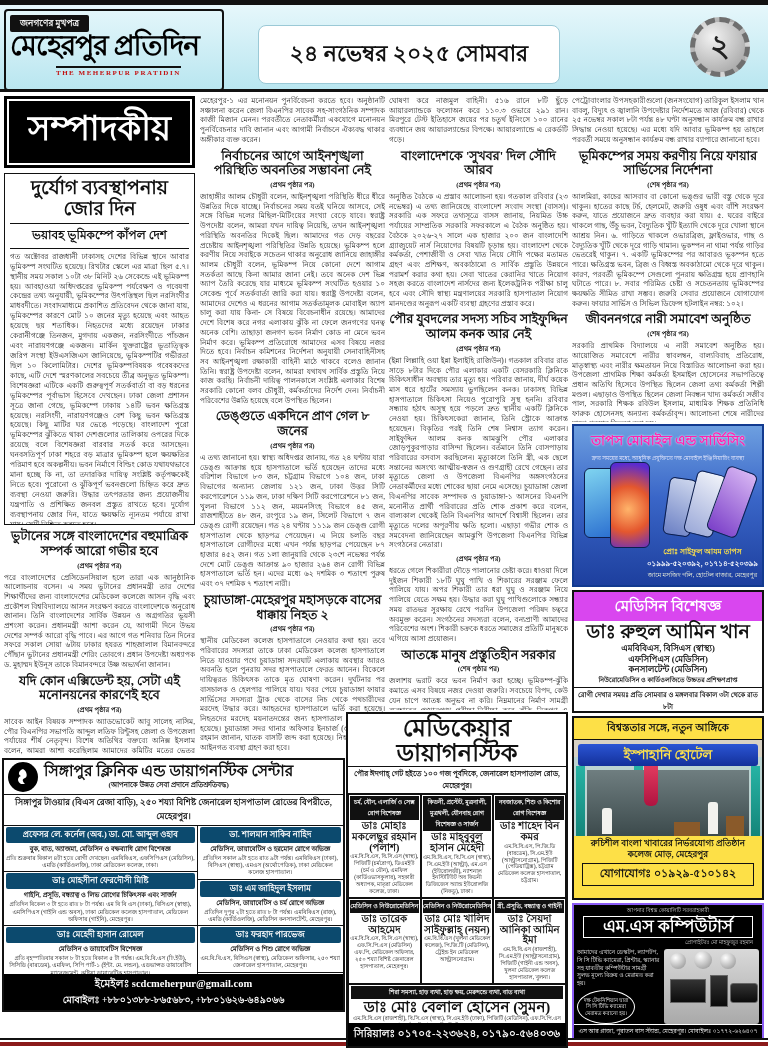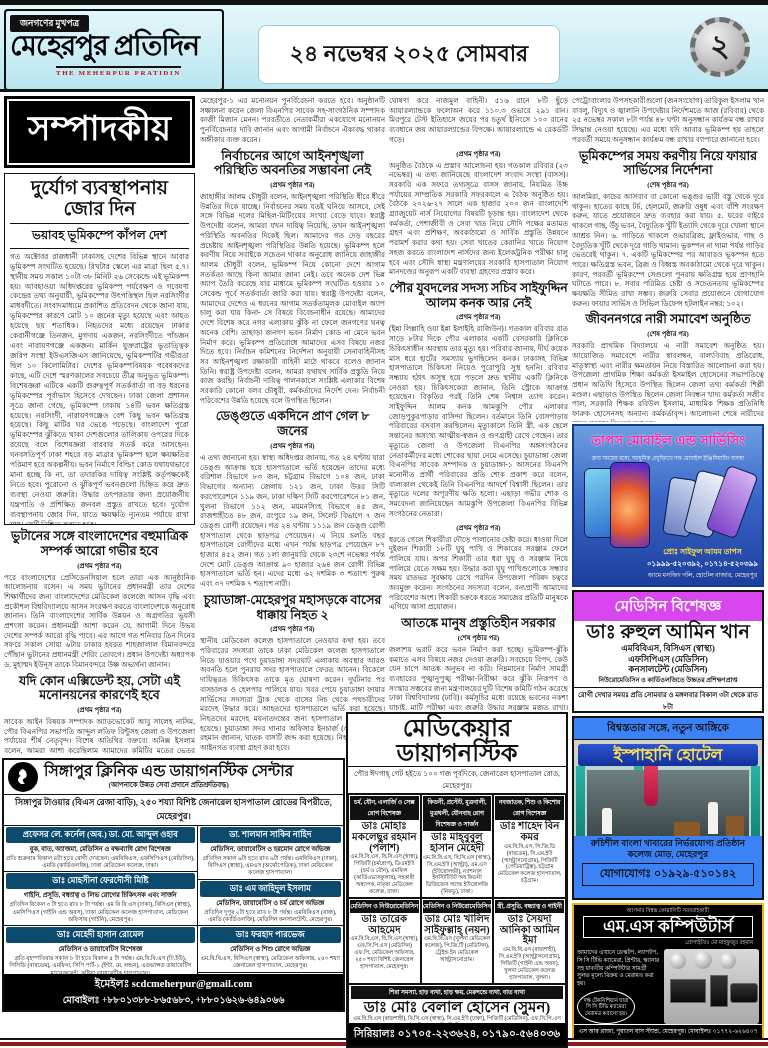--- a/index.html
+++ b/index.html
@@ -58,21 +58,21 @@
     text-align:center;border-radius:9px;padding:2px 0;margin:2px 3px;}
   .ops-list{margin:0;padding:0 2px 0 10px;}
   .ops-list li{font-size:7px;font-weight:bold;line-height:1.5;}
   .sg-footer{background:#000;color:#fff;text-align:center;position:absolute;left:0;right:0;bottom:0;padding:2px 0;}
   .sg-footer .em{font-size:10.5px;font-weight:bold;}
   .sg-footer .mb{font-size:9.5px;font-weight:bold;}
   
   .ad-medicare{position:absolute;left:346px;top:712px;width:222px;height:336px;border:2.5px solid #111;
     background:#fff;box-sizing:border-box;overflow:hidden;z-index:5;}
   .mc-title{font-size:24px;font-weight:bold;text-align:center;line-height:1.05;padding-top:2px;}
-  .mc-sub{font-size:7.4px;font-weight:normal;text-align:center;border-top:1.4px solid #111;border-bottom:1.4px solid #111;padding:1px 0;}
+  .mc-sub{font-size:7.4px;font-weight:bold;text-align:center;border-top:1.4px solid #111;border-bottom:1.4px solid #111;padding:1px 0;}
   .mc-grid{display:grid;grid-template-columns:1fr 1fr 1fr;}
   .mc-cell{border:1px solid #111;padding:0 1px 2px;min-height:58px;}
   .mc-cell-h{background:#111;color:#fff;font-size:6.1px;font-weight:bold;text-align:center;padding:1px 0;margin:1px 0;}
   .mc-cell-n{font-size:10.2px;font-weight:bold;text-align:center;line-height:1.05;}
   .mc-cell-d{font-size:5.5px;text-align:center;line-height:1.25;}
   .mc-wide{border:1px solid #111;padding:0 2px 2px;}
   .mc-wide .mc-cell-n{font-size:15px;}
   .mc-serial{background:#000;color:#fff;font-size:10.5px;font-weight:bold;text-align:center;padding:3px 0;position:absolute;left:0;right:0;bottom:0;}
   
   .ad-tapas{position:absolute;left:572px;top:424px;width:192px;height:163px;border:2px solid #123a8f;
@@ -86,34 +86,34 @@
   .tp-num{color:#fff;font-size:7.2px;font-weight:bold;}
   .tp-addr{color:#ffd;font-size:6.2px;}
   .ad-doctor{position:absolute;left:572px;top:590px;width:192px;height:123px;border:2px solid #111;
     background:#fff;box-sizing:border-box;overflow:hidden;text-align:center;}
   .dk-head{background:#d946ef;color:#fff;font-size:15px;font-weight:bold;padding:2px 0;}
   .dk-name{font-size:19px;font-weight:bold;line-height:1.1;margin-top:1px;}
   .dk-qual{font-size:8.6px;font-weight:bold;line-height:1.25;}
   .dk-small{font-size:6.4px;font-weight:bold;border-bottom:1px solid #111;padding-bottom:1px;}
   .dk-time{font-size:6.8px;font-weight:bold;border-bottom:1px solid #111;padding:1px 0;}
   .ad-hotel{position:absolute;left:572px;top:716px;width:192px;height:184px;border:2px solid #111;
-    background:#3b82f6;box-sizing:border-box;overflow:hidden;text-align:center;}
+    background:#fde047;box-sizing:border-box;overflow:hidden;text-align:center;}
   .ht-head{font-size:10.5px;font-weight:bold;border-bottom:1.6px solid #111;padding:2px 0;}
   .ht-photo{position:relative;height:96px;background:linear-gradient(#d8d2c4 0 18%,#bcd4d2 18% 100%);overflow:hidden;}
   .ht-sign{position:absolute;left:4px;top:4px;right:4px;height:22px;background:linear-gradient(#2b55d4,#13309a);
-    color:#ffe24a;font-size:16px;font-weight:bold;display:flex;align-items:center;justify-content:center;border-radius:3px;}
+    color:#ffe24a;font-size:13px;font-weight:bold;display:flex;align-items:center;justify-content:center;border-radius:3px;}
   .ht-pillar{position:absolute;top:26px;bottom:0;width:9px;background:linear-gradient(#27b3a4,#14857a);}
   .ht-int{position:absolute;left:13px;right:13px;top:30px;bottom:0;background:linear-gradient(#6f7e80,#3c4a4c);}
   .ht-person{position:absolute;width:10px;height:26px;background:#f2f2ee;bottom:2px;border-radius:3px 3px 0 0;}
   .ht-table{position:absolute;width:26px;height:14px;background:#8a5a2a;bottom:0;}
   .ht-cloth{position:absolute;left:70px;top:26px;width:14px;height:40px;background:linear-gradient(#e03a5e,#b01340);border-radius:0 0 6px 6px;}
   .ht-cap{font-size:8.8px;font-weight:bold;line-height:1.25;padding:2px 2px 0;}
   .ht-contact{font-size:11px;font-weight:bold;border:1.6px solid #111;margin:3px 8px 0;padding:1px 0;}
   .ad-comp{position:absolute;left:572px;top:903px;width:192px;height:137px;background:#000;color:#fff;
-    box-sizing:border-box;overflow:hidden;border:2px solid #eab308;padding:2px 3px;}
+    box-sizing:border-box;overflow:hidden;border:2px solid #8b5cf6;padding:2px 3px;}
   .cp-top{font-size:5.4px;text-align:center;color:#ddd;}
   .cp-title{font-size:17px;font-weight:bold;text-align:center;border:1.6px solid #fff;margin:1px 6px;line-height:1.2;}
   .cp-prop{font-size:5.4px;text-align:right;color:#ddd;margin-right:6px;}
   .cp-row{display:flex;gap:3px;margin-top:2px;}
   .cp-text{width:46%;font-size:5.9px;line-height:1.3;}
   .cp-circle{border:1px solid #fff;border-radius:50%;background:#000;font-size:5.3px;text-align:center;
     padding:6px 3px;width:58px;box-sizing:border-box;margin-top:2px;line-height:1.25;}
   .cp-imgs{position:relative;flex:1;background:linear-gradient(#d9d9d9,#a9a9a9);border-radius:3px;}
   .cam{position:absolute;background:radial-gradient(circle at 35% 30%,#fff,#888);border-radius:50%;}
   .pc{position:absolute;background:linear-gradient(#333,#0b0b0b);border:1px solid #666;}
@@ -184,20 +184,21 @@
         </div>
 
       </div>
   </div>
 
   <div class="col" id="col3">
     <p class="intro">ঘোষণা করে নাজমুল বাহিনী। ৫১৬ রানে ৮টি ছুঁড়ে আয়ারল্যান্ডকে ফলোঅন করে ১১০.৩ ওভারে ২৯১ রান। মিরপুরে টেস্ট ইতিহাসে জয়ের পর চতুর্থ ইনিংসে ১০০ রানের ব্যবধানে জয় আয়ারল্যান্ডের বিপক্ষে। আয়ারল্যান্ডে এ রেকর্ডটি গড়ে।</p>
     <div>
 
         <div class="article">
+          <h2>বাংলাদেশকে 'সুখবর' দিল সৌদি আরব</h2>
           <div class="cont">(প্রথম পৃষ্ঠার পর)</div>
           <p class="body">অনুষ্ঠিত বৈঠকে এ প্রস্তাব আলোচনা হয়। গতকাল রবিবার (২৩ নভেম্বর) এ তথ্য জানিয়েছে বাংলাদেশ সংবাদ সংস্থা (বাসস)। সরকারি এক সফরে তথ্যসূত্রে বাসস জানায়, নিয়মিত উচ্চ পর্যায়ের সাম্প্রতিক সরকারি সফরকালে এ বৈঠক অনুষ্ঠিত হয়। বৈঠকে ২০২৬-২৭ সালে এক হাজার ২০০ জন বাংলাদেশি গ্র্যাজুয়েট নার্স নিয়োগের বিষয়টি চূড়ান্ত হয়। বাংলাদেশ থেকে কর্মকর্তা, পেশাজীবী ও সেবা খাত নিয়ে সৌদি পক্ষের মতামত গ্রহণ এবং প্রশিক্ষণ, অবকাঠামো ও সার্বিক প্রস্তুতি উন্নয়নে পরামর্শ করার কথা হয়। সেবা খাতের কেরানির খাতে নিয়োগ সহজ করতে বাংলাদেশ নার্সদের জন্য ইলেকট্রনিক পরীক্ষা চালু হবে এবং সৌদি স্বাস্থ্য মন্ত্রণালয়ের সরকারি হাসপাতাল নিয়োগ মানদণ্ডের অনুরূপ একটি ব্যবস্থা গ্রহণের প্রস্তাব করে।</p>
         </div>
 
         <div class="article">
           <h2>পৌর যুবদলের সদস্য সচিব সাইফুদ্দিন আলম কনক আর নেই</h2>
           <div class="cont">(প্রথম পৃষ্ঠার পর)</div>
           <p class="body">(ইন্না লিল্লাহি ওয়া ইন্না ইলাইহি রাজিউন)। গতকাল রবিবার রাত সাড়ে ৮টার দিকে পৌর এলাকার একটি বেসরকারি ক্লিনিকে চিকিৎসাধীন অবস্থায় তার মৃত্যু হয়। পরিবার জানায়, দীর্ঘ কয়েক মাস ধরে হার্টের সমস্যায় ভুগছিলেন কনক। ঢাকাসহ বিভিন্ন হাসপাতালে চিকিৎসা নিয়েও পুরোপুরি সুস্থ হননি। রবিবার সন্ধ্যায় হঠাৎ অসুস্থ হয়ে পড়লে দ্রুত স্থানীয় একটি ক্লিনিকে নেওয়া হয়। চিকিৎসকেরা জানান, তিনি স্ট্রোকে আক্রান্ত হয়েছেন। বিকৃতির পরই তিনি শেষ নিশ্বাস ত্যাগ করেন। সাইফুদ্দিন আলম কনক আমঝুপি পৌর এলাকার জোড়পুকুরপাড়ার বাসিন্দা ছিলেন। বর্তমানে তিনি বোসপাড়ায় পরিবারের বসবাস করছিলেন। মৃত্যুকালে তিনি স্ত্রী, এক ছেলে সন্তানের অসংখ্য আত্মীয়-স্বজন ও গুণগ্রাহী রেখে গেছেন। তার মৃত্যুতে জেলা ও উপজেলা বিএনপির অঙ্গসংগঠনের নেতাকর্মীদের মধ্যে শোকের ছায়া নেমে এসেছে। চুয়াডাঙ্গা জেলা বিএনপির সাবেক সম্পাদক ও চুয়াডাঙ্গা-১ আসনের বিএনপি মনোনীত প্রার্থী পরিবারের প্রতি শোক প্রকাশ করে বলেন, বাল্যকাল থেকেই তিনি বিএনপির আদর্শে বিশ্বাসী ছিলেন। তার মৃত্যুতে দলের অপূরণীয় ক্ষতি হলো। এছাড়া গভীর শোক ও সমবেদনা জানিয়েছেন আমঝুপি উপজেলা বিএনপির বিভিন্ন সংগঠনের নেতারা।</p>
         </div>
 

